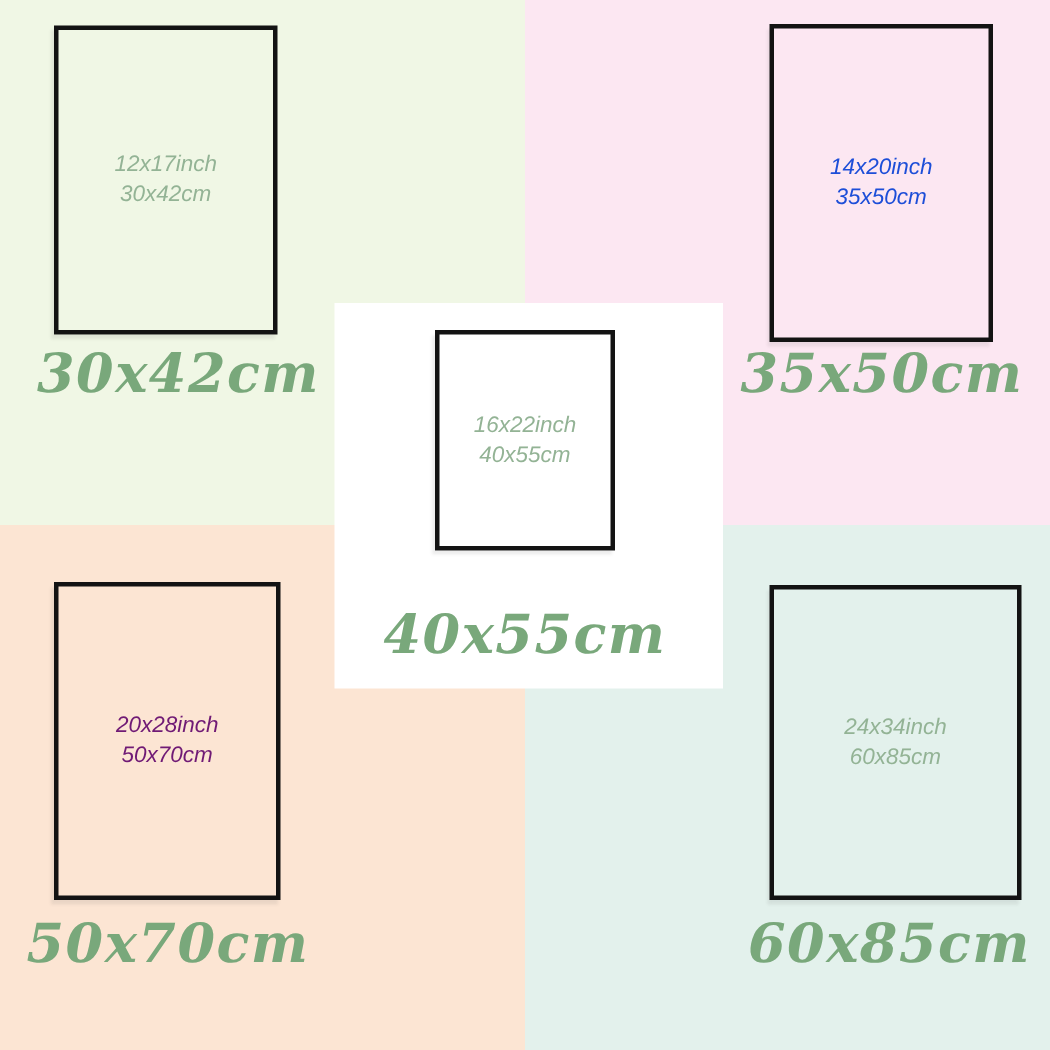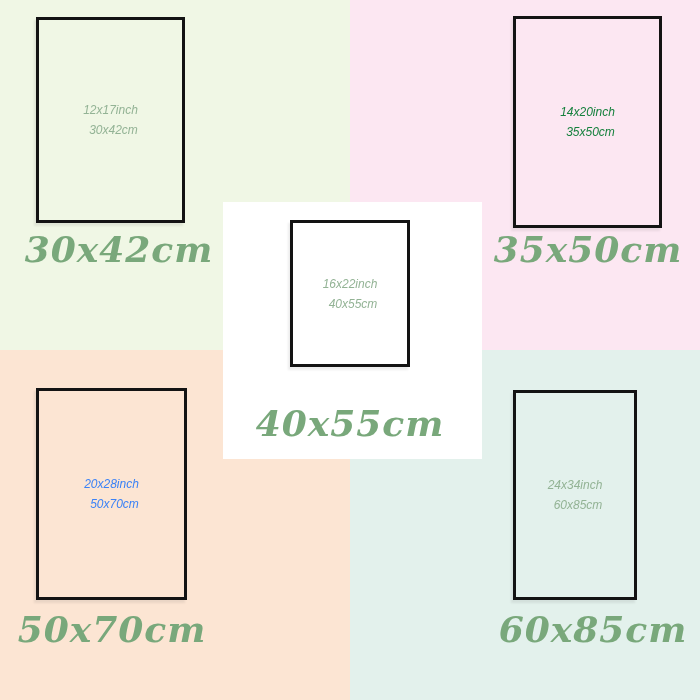--- a/index.html
+++ b/index.html
@@ -34,28 +34,28 @@
     border: 3px solid #131313;
     display: flex;
     flex-direction: column;
     align-items: center;
     justify-content: center;
     box-shadow: -2px 3px 2px rgba(80,80,80,0.10);
   }
   .frame-1 { left: 36px;  top: 17px;  width: 149px; height: 206px; }
   .frame-2 { left: 513px; top: 16px;  width: 149px; height: 212px; }
   .frame-3 { left: 36px;  top: 388px; width: 151px; height: 212px; }
-  .frame-4 { left: 513px; top: 390px; width: 124px; height: 210px; }
+  .frame-4 { left: 513px; top: 390px; width: 168px; height: 210px; }
   .frame-5 { left: 290px; top: 220px; width: 120px; height: 147px; }
 
   .frame-text {
     font-style: italic;
-    font-size: 12px;
+    font-size: 15px;
     line-height: 20px;
-    text-align: right;
+    text-align: center;
     white-space: nowrap;
   }
 
   
   .size-label {
     position: absolute;
     width: 200px;
     text-align: center;
     font-family: "DejaVu Serif", serif;
     font-style: italic;
@@ -85,29 +85,29 @@
 
   <div class="frame frame-1">
     <div class="frame-text" style="color: rgb(147, 179, 149);">
       <div>12x17inch</div>
       <div>30x42cm</div>
     </div>
   </div>
   <div class="size-label label-1" style="color: rgb(121, 168, 123);">30x42cm</div>
 
   <div class="frame frame-2">
-    <div class="frame-text" style="color: #15803d;">
+    <div class="frame-text" style="color: #1d4ed8;">
       <div>14x20inch</div>
       <div>35x50cm</div>
     </div>
   </div>
   <div class="size-label label-2" style="color: rgb(121, 168, 123);">35x50cm</div>
 
   <div class="frame frame-3">
-    <div class="frame-text" style="color: #3b82f6; font-style: italic;">
+    <div class="frame-text" style="color: #701a75; font-style: italic;">
       <div>20x28inch</div>
       <div>50x70cm</div>
     </div>
   </div>
   <div class="size-label label-3" style="color: rgb(121, 168, 123);">50x70cm</div>
 
   <div class="frame frame-4">
     <div class="frame-text" style="color: rgb(147, 179, 149);">
       <div>24x34inch</div>
       <div>60x85cm</div>

